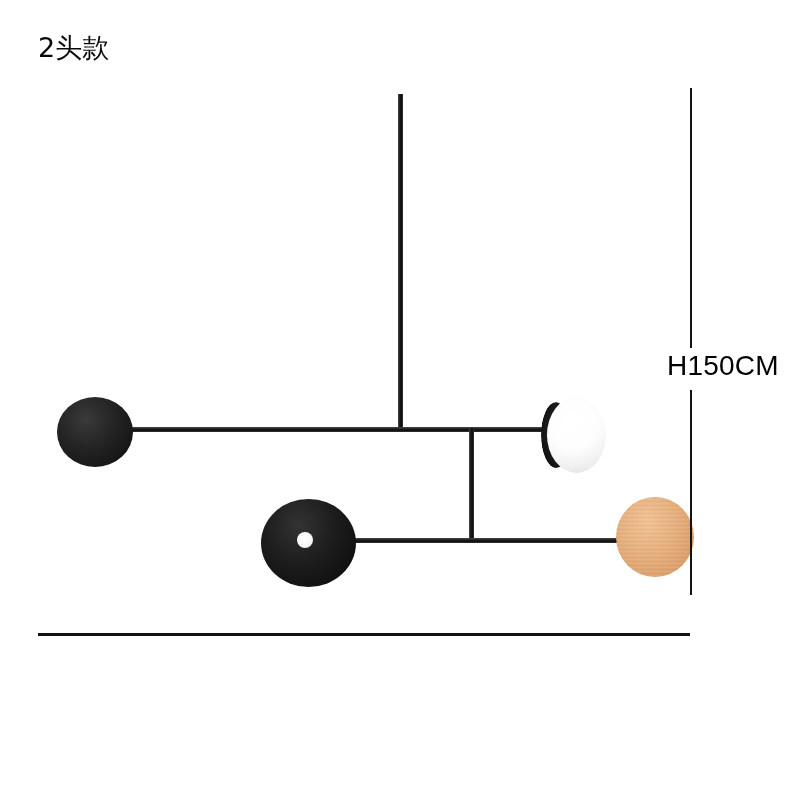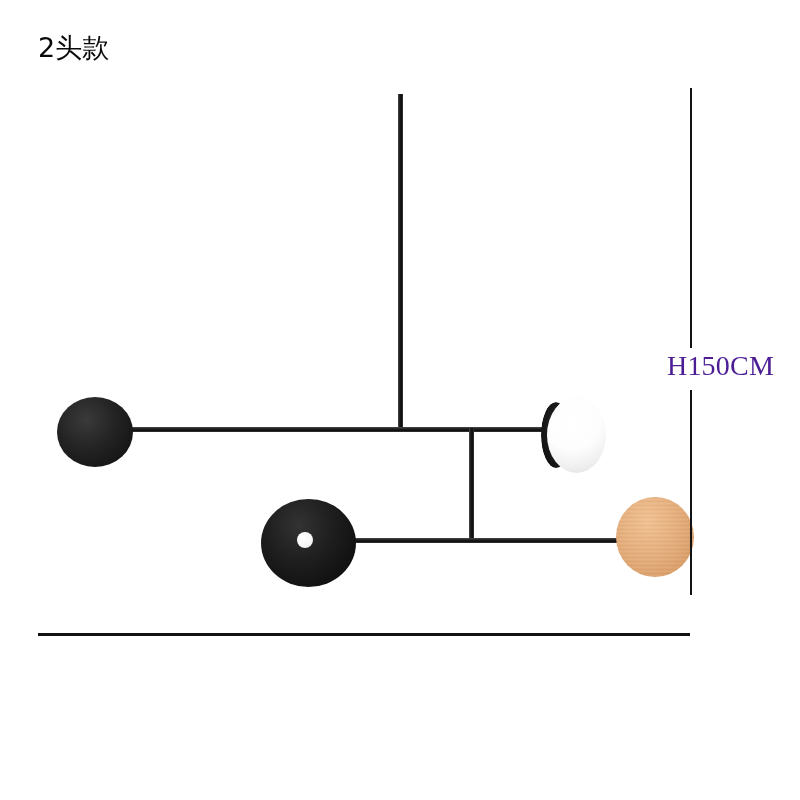--- a/index.html
+++ b/index.html
@@ -38,23 +38,23 @@
     width: 2px;
     background: #121212;
   }
   .dim-line-h {
     position: absolute;
     height: 3px;
     background: #121212;
   }
   .dim-label {
     position: absolute;
-    color: #4c1d95;
+    color: #000000;
     white-space: nowrap;
-    font-family: Liberation Serif, serif;
+    font-family: Liberation Sans, sans-serif;
   }
   .dim-label.height {
     left: 664px;
     top: 348px;
     font-size: 28px;
     letter-spacing: 0.2px;
     background: #ffffff;
     padding: 2px 3px;
   }
   .dim-label.width {

